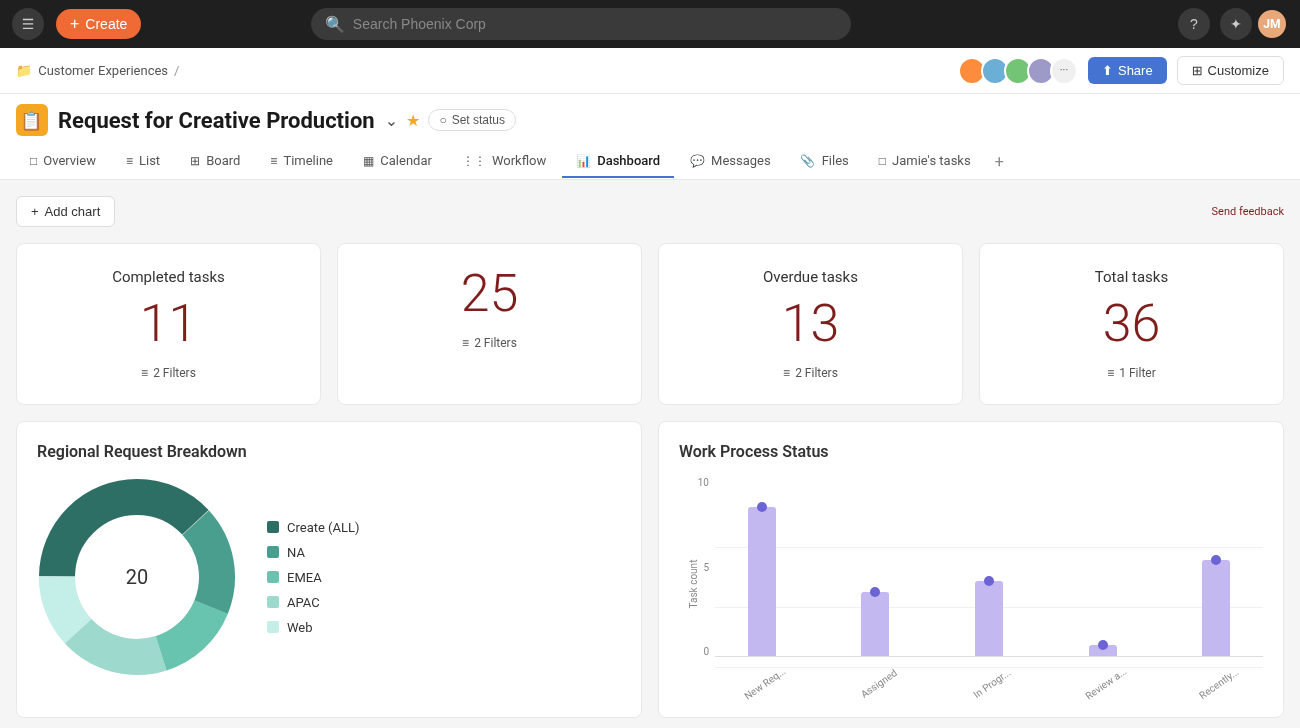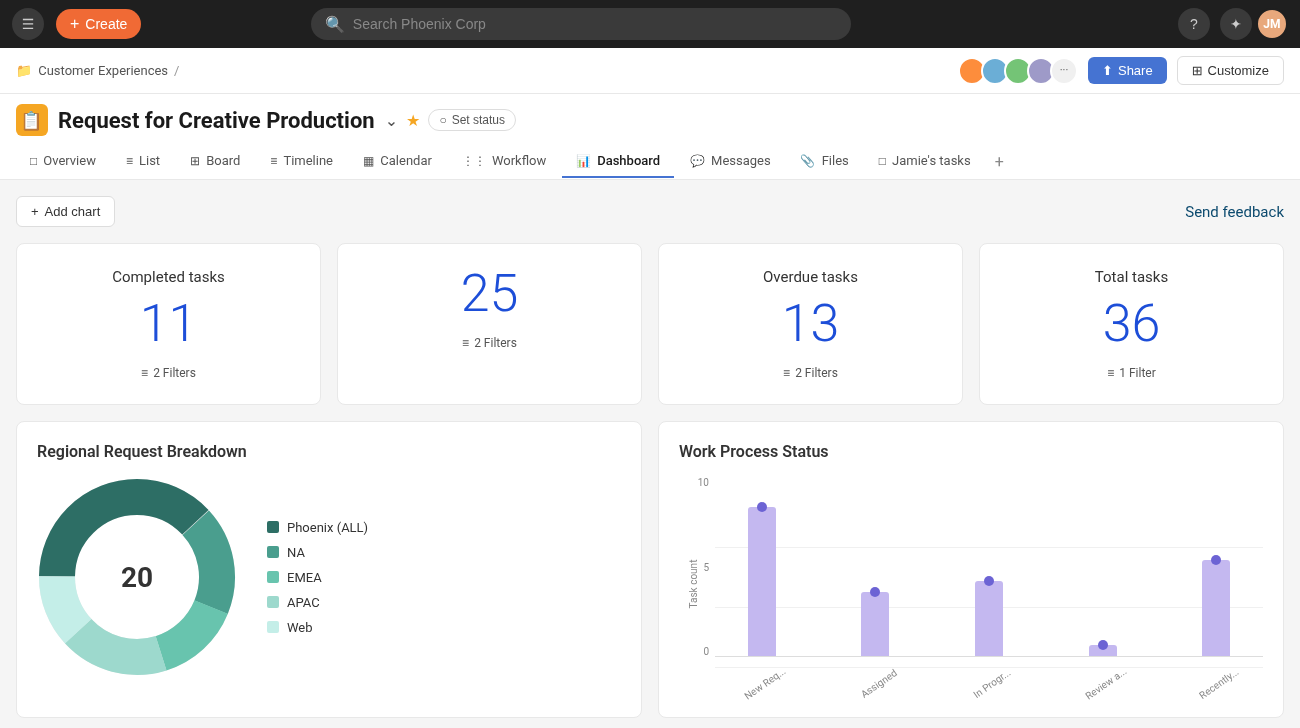--- a/index.html
+++ b/index.html
@@ -201,38 +201,38 @@
       background: white;
       border: 1px solid #ddd;
       border-radius: 6px;
       padding: 7px 14px;
       font-size: 13px;
       font-weight: 500;
       cursor: pointer;
       display: flex; align-items: center; gap: 6px;
       color: #333;
     }
-    .send-feedback-link { color: #0c4a6e; font-size: 15px; cursor: pointer; text-decoration: none; }
+    .send-feedback-link { color: #7f1d1d; font-size: 11px; cursor: pointer; text-decoration: none; }
 
     
     .stats-row {
       display: grid;
       grid-template-columns: repeat(4, 1fr);
       gap: 16px;
       margin-bottom: 16px;
     }
     .stat-card {
       background: white;
       border-radius: 8px;
       padding: 24px;
       text-align: center;
       border: 1px solid #e8e8e8;
     }
     .stat-label { font-size: 15px; color: #333; margin-bottom: 12px; }
-    .stat-value { font-size: 52px; font-weight: 300; color: #1d4ed8; line-height: 1; margin-bottom: 16px; }
+    .stat-value { font-size: 52px; font-weight: 300; color: #7f1d1d; line-height: 1; margin-bottom: 16px; }
     .stat-filter {
       display: flex; align-items: center; justify-content: center;
       gap: 5px; font-size: 12px; color: #555; cursor: pointer;
     }
 
     
     .charts-row {
       display: grid;
       grid-template-columns: 1fr 1fr;
       gap: 16px;
@@ -249,22 +249,22 @@
     .donut-container {
       display: flex;
       align-items: center;
       gap: 30px;
     }
     .donut-wrap { position: relative; width: 200px; height: 200px; flex-shrink: 0; }
     .donut-center {
       position: absolute;
       top: 50%; left: 50%;
       transform: translate(-50%, -50%);
-      font-size: 28px;
-      font-weight: 700;
+      font-size: 20px;
+      font-weight: 400;
       color: #333;
     }
     .legend { display: flex; flex-direction: column; gap: 10px; }
     .legend-item { display: flex; align-items: center; gap: 8px; font-size: 13px; color: #333; }
     .legend-dot { width: 12px; height: 12px; border-radius: 2px; flex-shrink: 0; }
 
     
     .bar-chart-container { position: relative; height: 220px; }
     .bar-group { display: flex; flex-direction: column; align-items: center; gap: 4px; }
     .bar {
@@ -459,21 +459,21 @@
                 <circle cx="100" cy="100" r="80" fill="none" stroke="#68c4ae" stroke-width="36" stroke-dasharray="70.37167544041137 432.28314913395553" stroke-dashoffset="125.66370614359172" transform="rotate(111.60000000000001, 100, 100)"></circle>
                 <circle cx="100" cy="100" r="80" fill="none" stroke="#9dd9cd" stroke-width="36" stroke-dasharray="90.47786842338604 412.17695615098086" stroke-dashoffset="125.66370614359172" transform="rotate(162, 100, 100)"></circle>
                 <circle cx="100" cy="100" r="80" fill="none" stroke="#c4eee8" stroke-width="36" stroke-dasharray="60.31857894892403 442.33624562544287" stroke-dashoffset="125.66370614359172" transform="rotate(226.8, 100, 100)"></circle>
               </g>
           </svg>
           <div class="donut-center">20</div>
         </div>
         <div class="legend" id="donut-legend">
             <div class="legend-item">
               <div class="legend-dot" style="background:#2d6e65;"></div>
-              <span>Phoenix (ALL)</span>
+              <span>Create (ALL)</span>
             </div>
             <div class="legend-item">
               <div class="legend-dot" style="background:#4a9e8e;"></div>
               <span>NA</span>
             </div>
             <div class="legend-item">
               <div class="legend-dot" style="background:#68c4ae;"></div>
               <span>EMEA</span>
             </div>
             <div class="legend-item">

